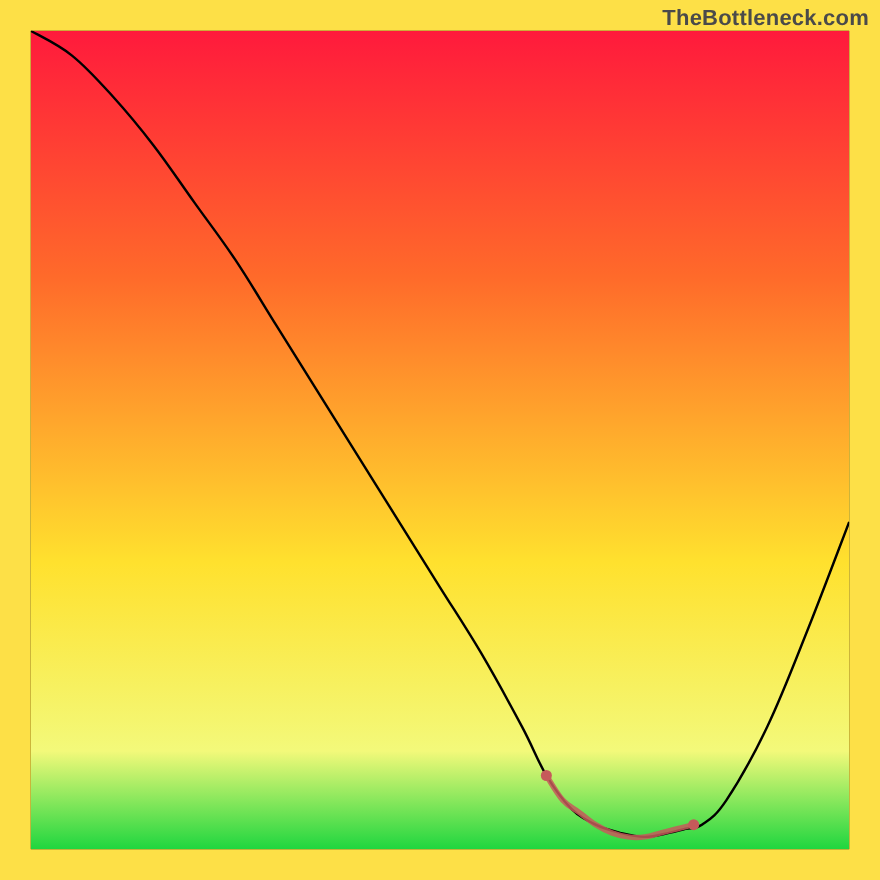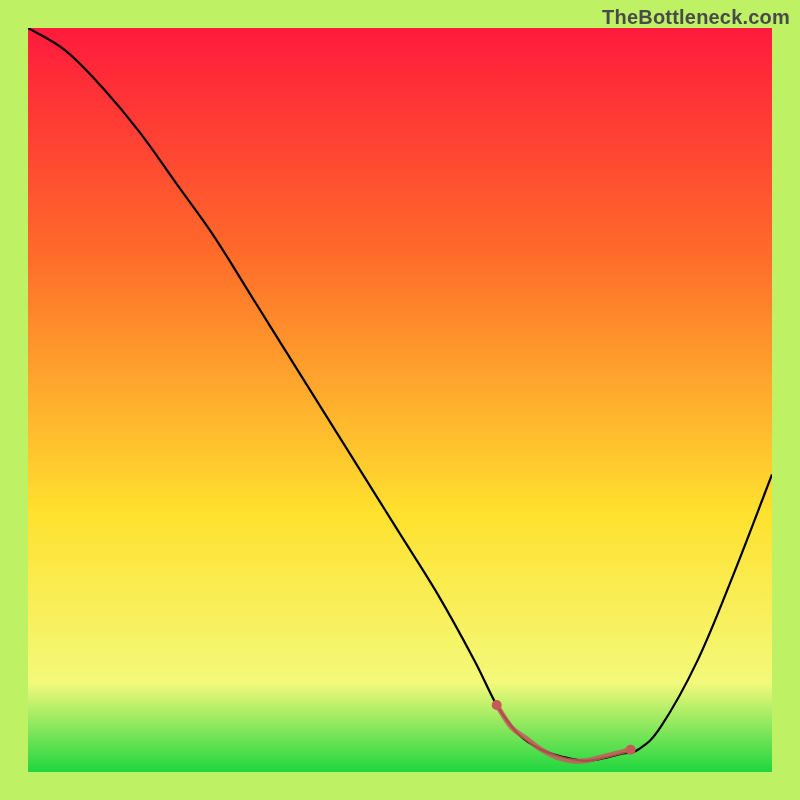--- a/index.html
+++ b/index.html
@@ -8,21 +8,21 @@
     width: 800px;
     height: 800px;
     background: #000;
     overflow: hidden;
     font-family: Arial, Helvetica, sans-serif;
   }
   .root {
     position: relative;
     width: 800px;
     height: 800px;
-    background: #bef264;
+    background: #fde047;
   }
   .watermark {
     position: absolute;
     top: 6px;
     right: 10px;
     color: #4a4a4a;
     font-size: 20px;
     font-weight: 600;
     letter-spacing: 0.2px;
     z-index: 10;

